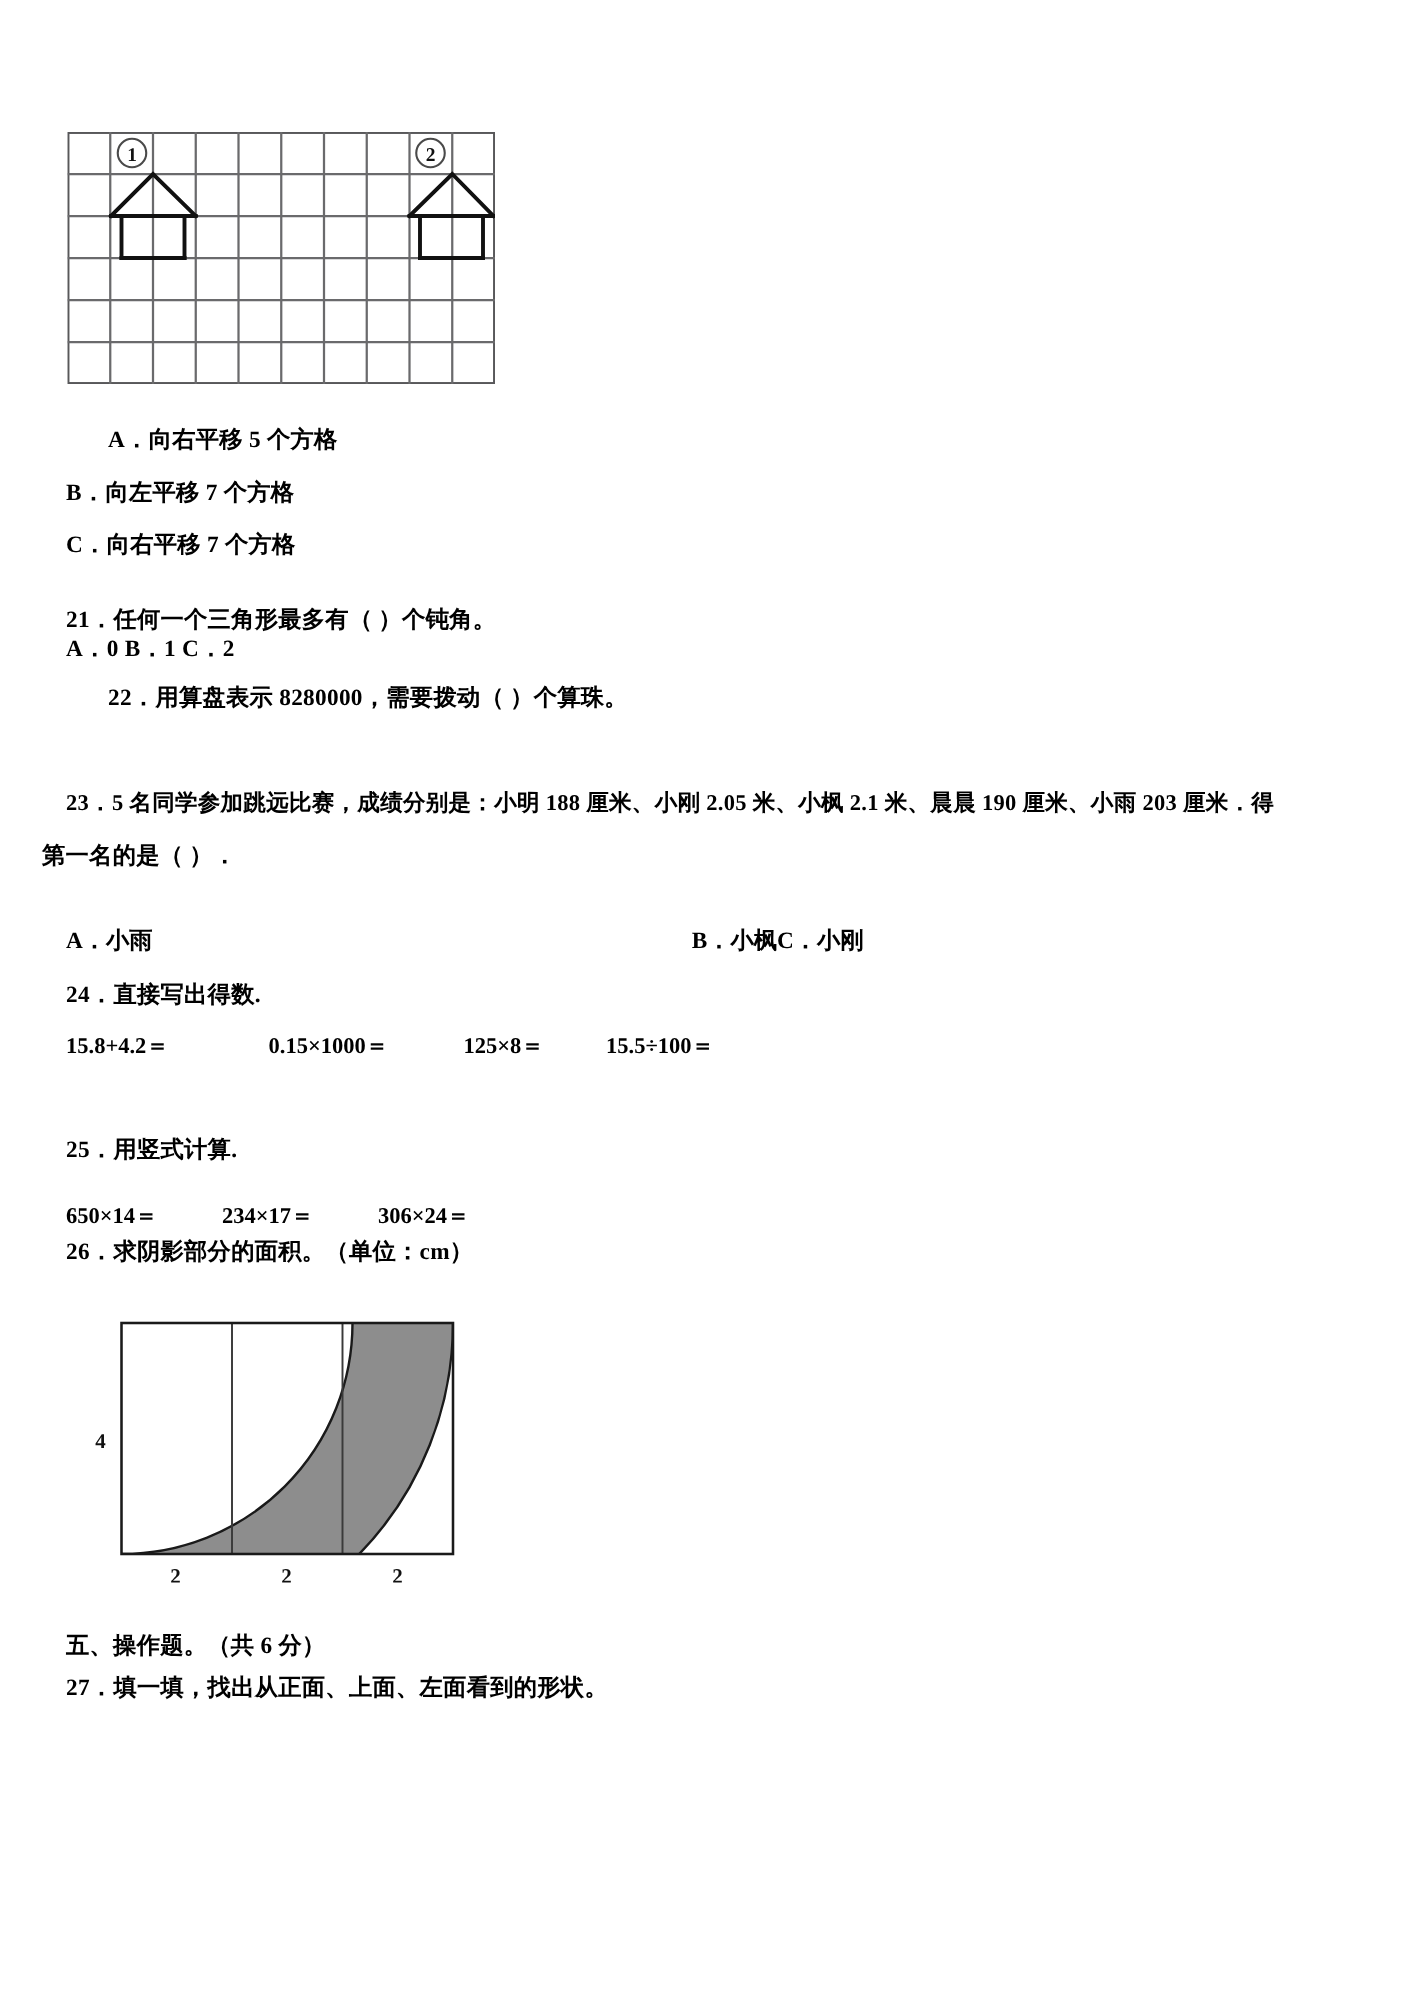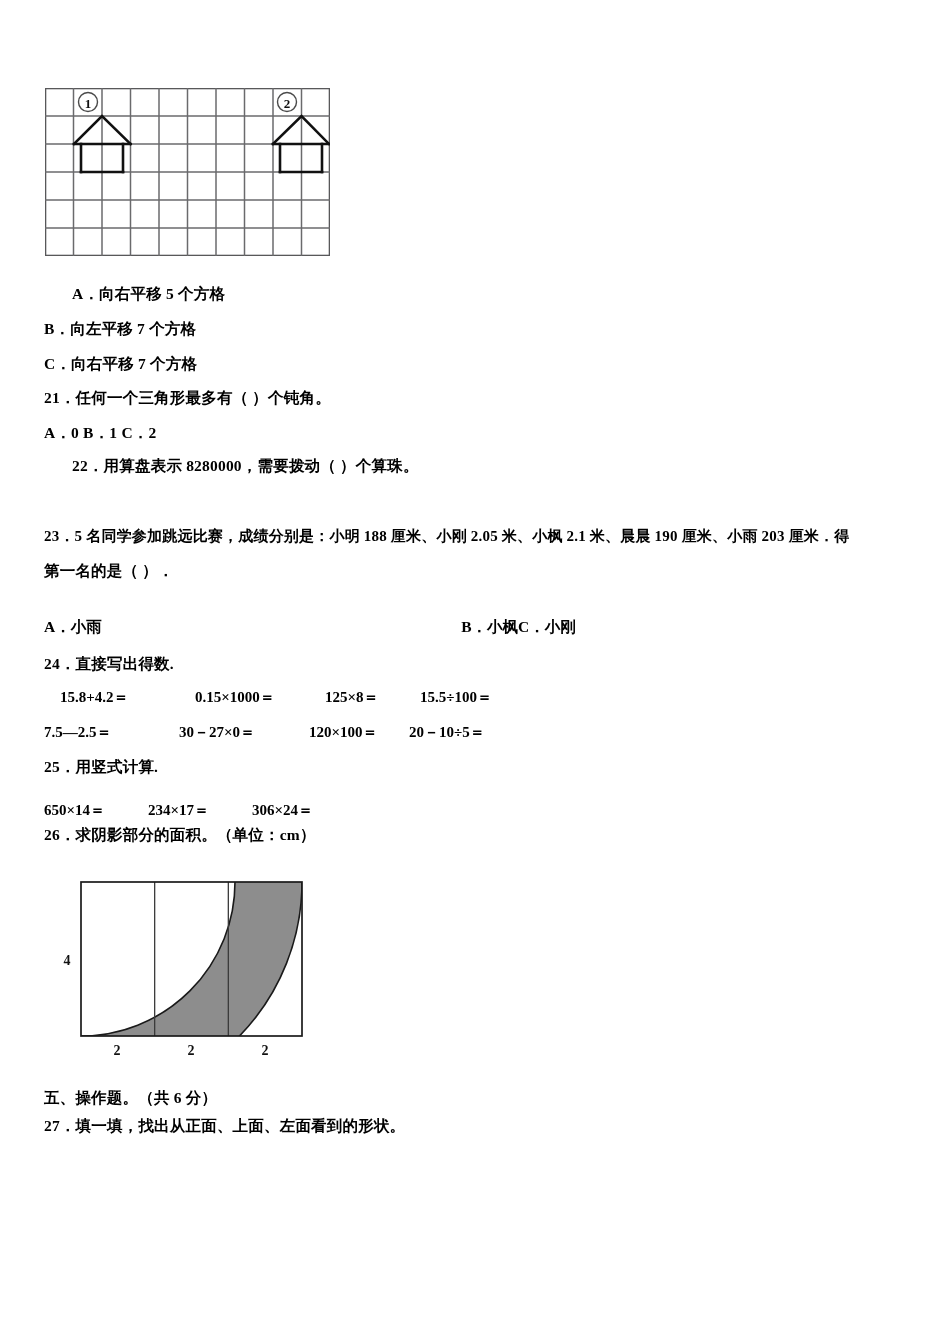--- a/index.html
+++ b/index.html
@@ -125,38 +125,35 @@
   <div class="line" style="left:44px; top:285px;margin-left:28px;">
     <span>A．</span><span>向右平移 5 个方格</span>
   </div>
   <div class="line" style="left:44px; top:320px;">
     <span>B．</span><span>向左平移 7 个方格</span>
   </div>
   <div class="line" style="left:44px; top:355px;">
     <span>C．</span><span>向右平移 7 个方格</span>
   </div>
 
-  <div class="line" style="left:44px; top:389px;">21．任何一个三角形最多有（      ）个钝角。</div>
+  <div class="line" style="left:44px; top:405px;">21．任何一个三角形最多有（      ）个钝角。</div>
   <div class="line" style="left:44px; top:424px;">A．0   B．1   C．2</div>
 
   <div class="line" style="left:44px; top:457px;margin-left:28px;">22．用算盘表示 8280000，需要拨动（   ）个算珠。</div>
 
   <div class="line" style="left:44px; top:527px; font-size:15px;">23．5 名同学参加跳远比赛，成绩分别是：小明 188 厘米、小刚 2.05 米、小枫 2.1 米、晨晨 190 厘米、小雨 203 厘米．得</div>
-  <div class="line" style="left:44px; top:562px;text-align:center;">第一名的是（      ）．</div>
+  <div class="line" style="left:28px; top:562px;text-align:center;">第一名的是（      ）．</div>
   <div class="optrow" style="left:44px; top:597px;">
     <span class="col" style="width:232px;margin-top:20px;"><span>A．</span><span>小雨</span></span><span class="col" style="width:242px;text-align:right;"><span>B．</span><span>小枫</span></span><span class="col"><span>C．</span><span>小刚</span></span>
   </div>
 
   <div class="line" style="left:44px; top:655px;">24．直接写出得数.</div>
 
-  <div class="calcrow" style="left:60px; top:688px;">
+  <div class="calcrow" style="left:44px; top:688px;">
     <span class="cell" style="width:135px;">15.8+4.2＝</span><span class="cell" style="width:130px;">0.15×1000＝</span><span class="cell" style="width:95px;">125×8＝</span><span class="cell">15.5÷100＝</span>
-  </div>
-  <div class="calcrow" style="left:44px; top:723px;">
-    <span class="cell" style="width:135px;">7.5—2.5＝</span><span class="cell" style="width:130px;">30－27×0＝</span><span class="cell" style="width:100px;">120×100＝</span><span class="cell">20－10÷5＝</span>
   </div>
 
   <div class="line" style="left:44px; top:758px;">25．用竖式计算.</div>
   <div class="calcrow" style="left:44px; top:791px;margin-top:10px;">
     <span class="cell" style="width:104px;">650×14＝</span><span class="cell" style="width:104px;">234×17＝</span><span class="cell">306×24＝</span>
   </div>
 
   <div class="line" style="left:44px; top:826px;">26．求阴影部分的面积。（单位：cm）</div>
 
   <div class="areafig">

